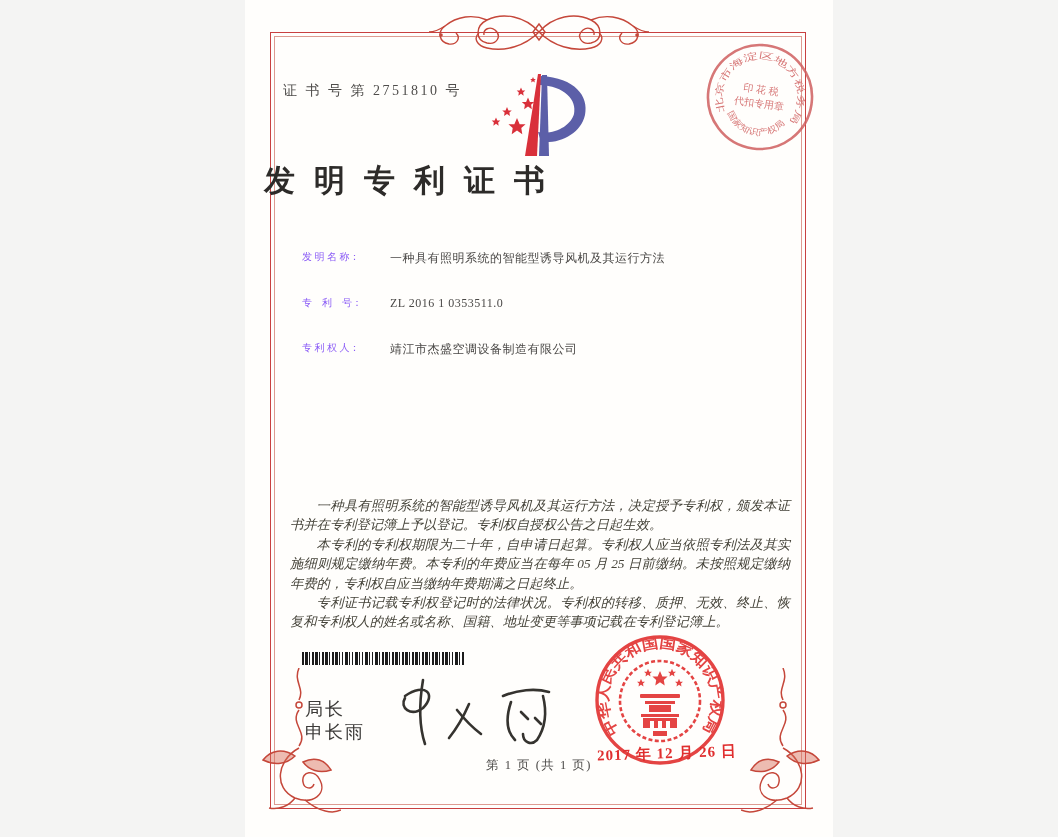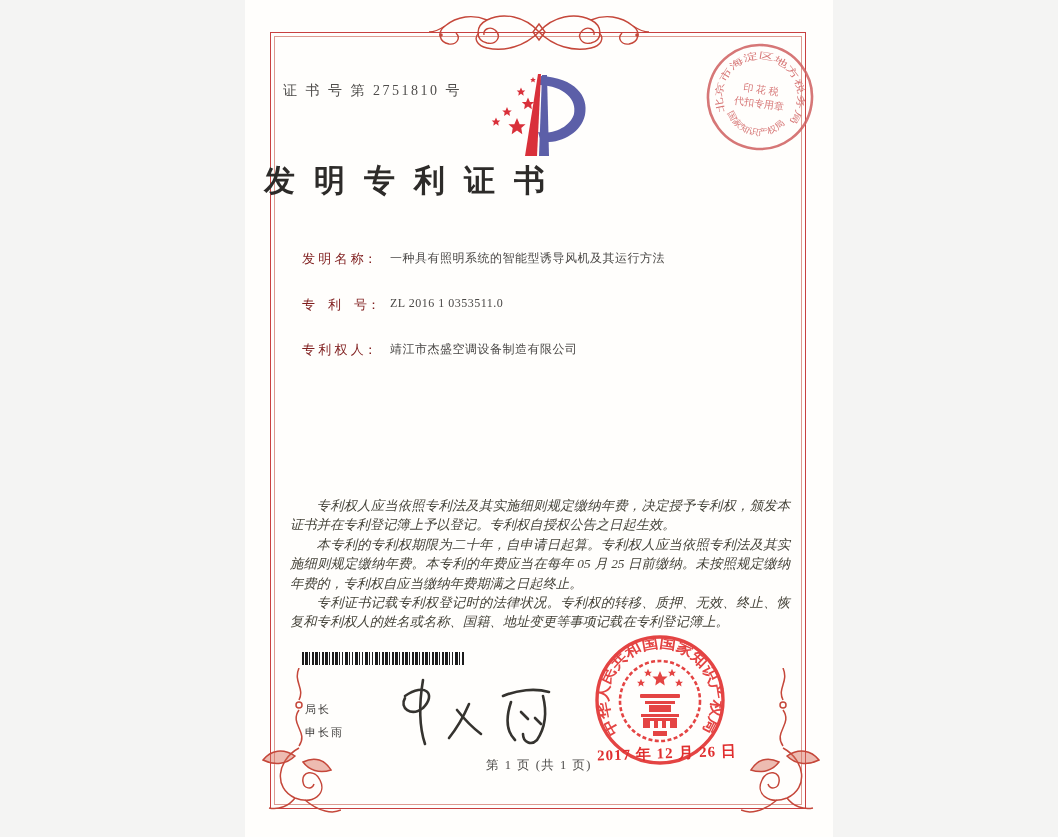--- a/index.html
+++ b/index.html
@@ -32,21 +32,21 @@
   }
   .logo{position:absolute;left:232px;top:70px;}
   .title{
     position:absolute;left:0;top:160px;width:100%;text-align:left;
     font-size:31px;font-weight:bold;color:#2d2b29;
     letter-spacing:19px;padding-left:19px;box-sizing:border-box;
   }
   .fields{position:absolute;left:57px;top:250px;width:480px;}
   .field-row{height:20px;margin-bottom:25.5px;white-space:nowrap;}
   .field-label{
-    display:inline-block;width:88px;font-size:13px;color:#7f1d1d;
+    display:inline-block;width:88px;font-size:10px;color:#8b5cf6;
     vertical-align:top;
   }
   .field-value{
     display:inline-block;font-size:12px;color:#4a4846;letter-spacing:.5px;
     vertical-align:top;
   }
   .body-text{
     position:absolute;left:45px;top:496px;width:500px;
     font-size:13.3px;line-height:19.4px;color:#454339;
     font-style:italic;text-align:justify;
@@ -55,21 +55,21 @@
   .barcode{
     position:absolute;left:57px;top:652px;width:162px;height:13px;
     background:repeating-linear-gradient(90deg,
       #1c1c1c 0 1.5px,#fff 1.5px 3px,
       #1c1c1c 3px 5.6px,#fff 5.6px 6.6px,
       #1c1c1c 6.6px 7.6px,#fff 7.6px 10px);
   }
   .director{
     position:absolute;left:60px;top:698px;
     font-family:"Liberation Sans", sans-serif;
-    font-size:11px;color:#3c3a38;line-height:23px;font-weight:500;
+    font-size:18px;color:#3c3a38;line-height:23px;font-weight:500;
     letter-spacing:2px;
   }
   .signature{position:absolute;left:140px;top:670px;}
   .big-seal{position:absolute;left:332px;top:617px;opacity:.93;}
   .seal-date{
     position:absolute;left:352px;top:744px;width:150px;
     font-size:15px;font-weight:bold;color:#e02e2e;letter-spacing:1px;
     transform:rotate(-2deg);
   }
   .tax-stamp{position:absolute;left:457px;top:39px;opacity:.85;transform:rotate(8deg);}
@@ -145,21 +145,21 @@
     </div>
     <div class="field-row">
       <span class="field-label">专　利　号：</span><span class="field-value">ZL 2016 1 0353511.0</span>
     </div>
     <div class="field-row">
       <span class="field-label">专 利 权 人：</span><span class="field-value">靖江市杰盛空调设备制造有限公司</span>
     </div>
   </div>
 
   <div class="body-text">
-    <p class="para">专利权人应当依照专利法及其实施细则规定缴纳年费，决定授予专利权，颁发本证书并在专利登记簿上予以登记。专利权自授权公告之日起生效。</p>
+    <p class="para">一种具有照明系统的智能型诱导风机及其运行方法，决定授予专利权，颁发本证书并在专利登记簿上予以登记。专利权自授权公告之日起生效。</p>
     <p class="para">本专利的专利权期限为二十年，自申请日起算。专利权人应当依照专利法及其实施细则规定缴纳年费。本专利的年费应当在每年 05 月 25 日前缴纳。未按照规定缴纳年费的，专利权自应当缴纳年费期满之日起终止。</p>
     <p class="para">专利证书记载专利权登记时的法律状况。专利权的转移、质押、无效、终止、恢复和专利权人的姓名或名称、国籍、地址变更等事项记载在专利登记簿上。</p>
   </div>
 
   <div class="barcode"></div>
 
   <div class="director">
     <div>局长</div>
     <div>申长雨</div>
   </div>

